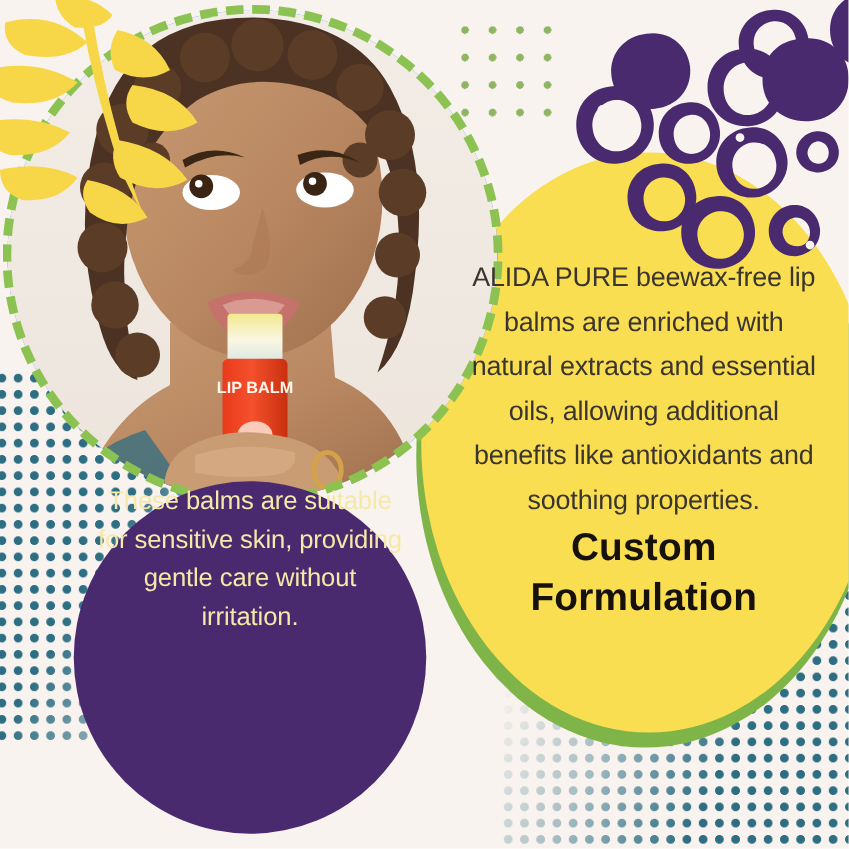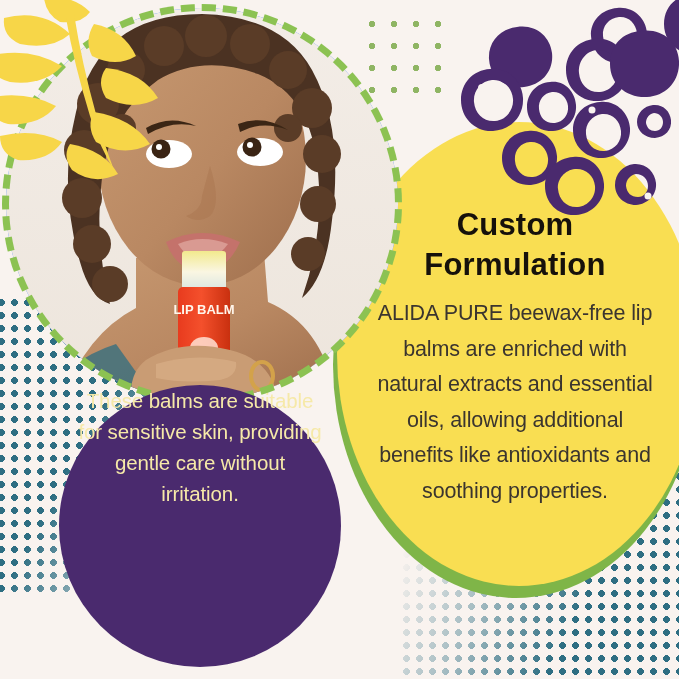--- a/index.html
+++ b/index.html
@@ -313,17 +313,17 @@
       <path d="M84 150 Q118 156 132 180 Q108 192 86 176 Q76 162 84 150 Z"></path>
       <path d="M88 20 Q96 70 110 120 Q118 150 128 176 Q114 154 104 122 Q88 70 80 24 Z"></path>
     </g>
   </svg>
 
   <div id="purple-circle">
     <div id="purple-circle-text">These balms are suitable for sensitive skin, providing gentle care without irritation.</div>
   </div>
 
   <div id="yellow-text-wrap">
+    <div id="body-copy">ALIDA PURE beewax-free lip balms are enriched with natural extracts and essential oils, allowing additional benefits like antioxidants and soothing properties.</div>
     <div id="headline">Custom Formulation</div>
-    <div id="body-copy">ALIDA PURE beewax-free lip balms are enriched with natural extracts and essential oils, allowing additional benefits like antioxidants and soothing properties.</div>
   </div>
 
 </div>
 
 </body></html>

